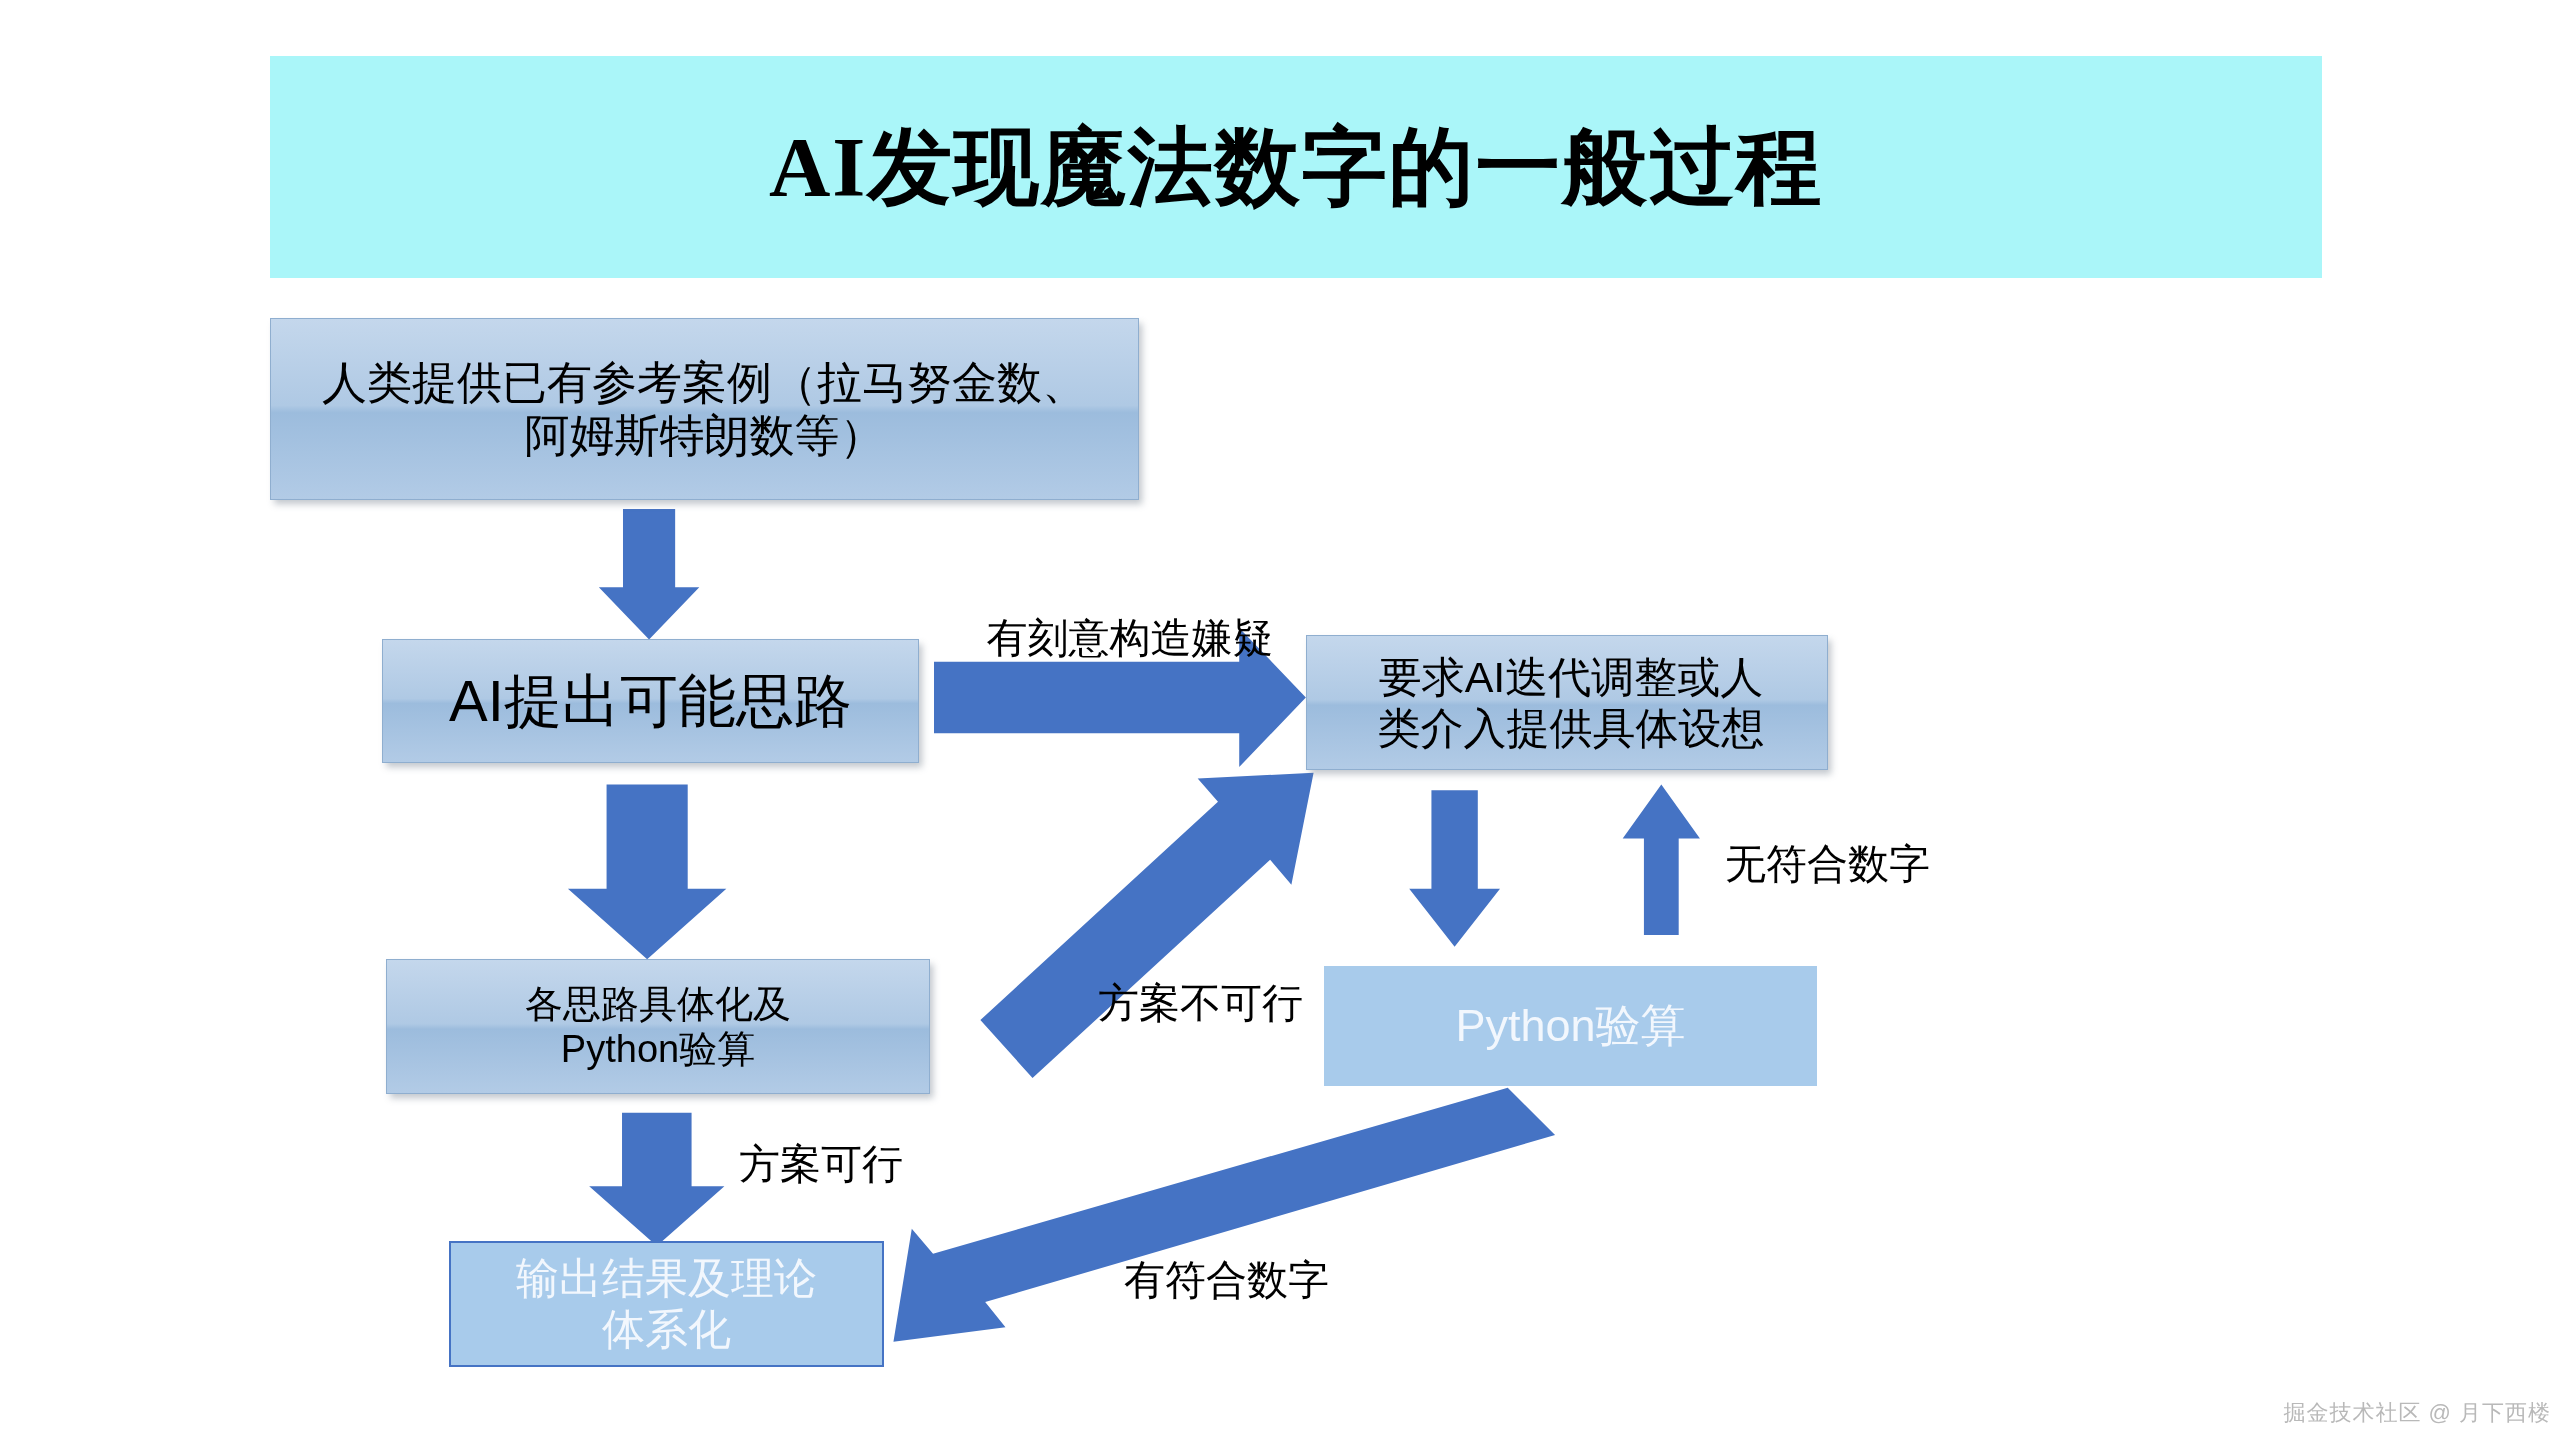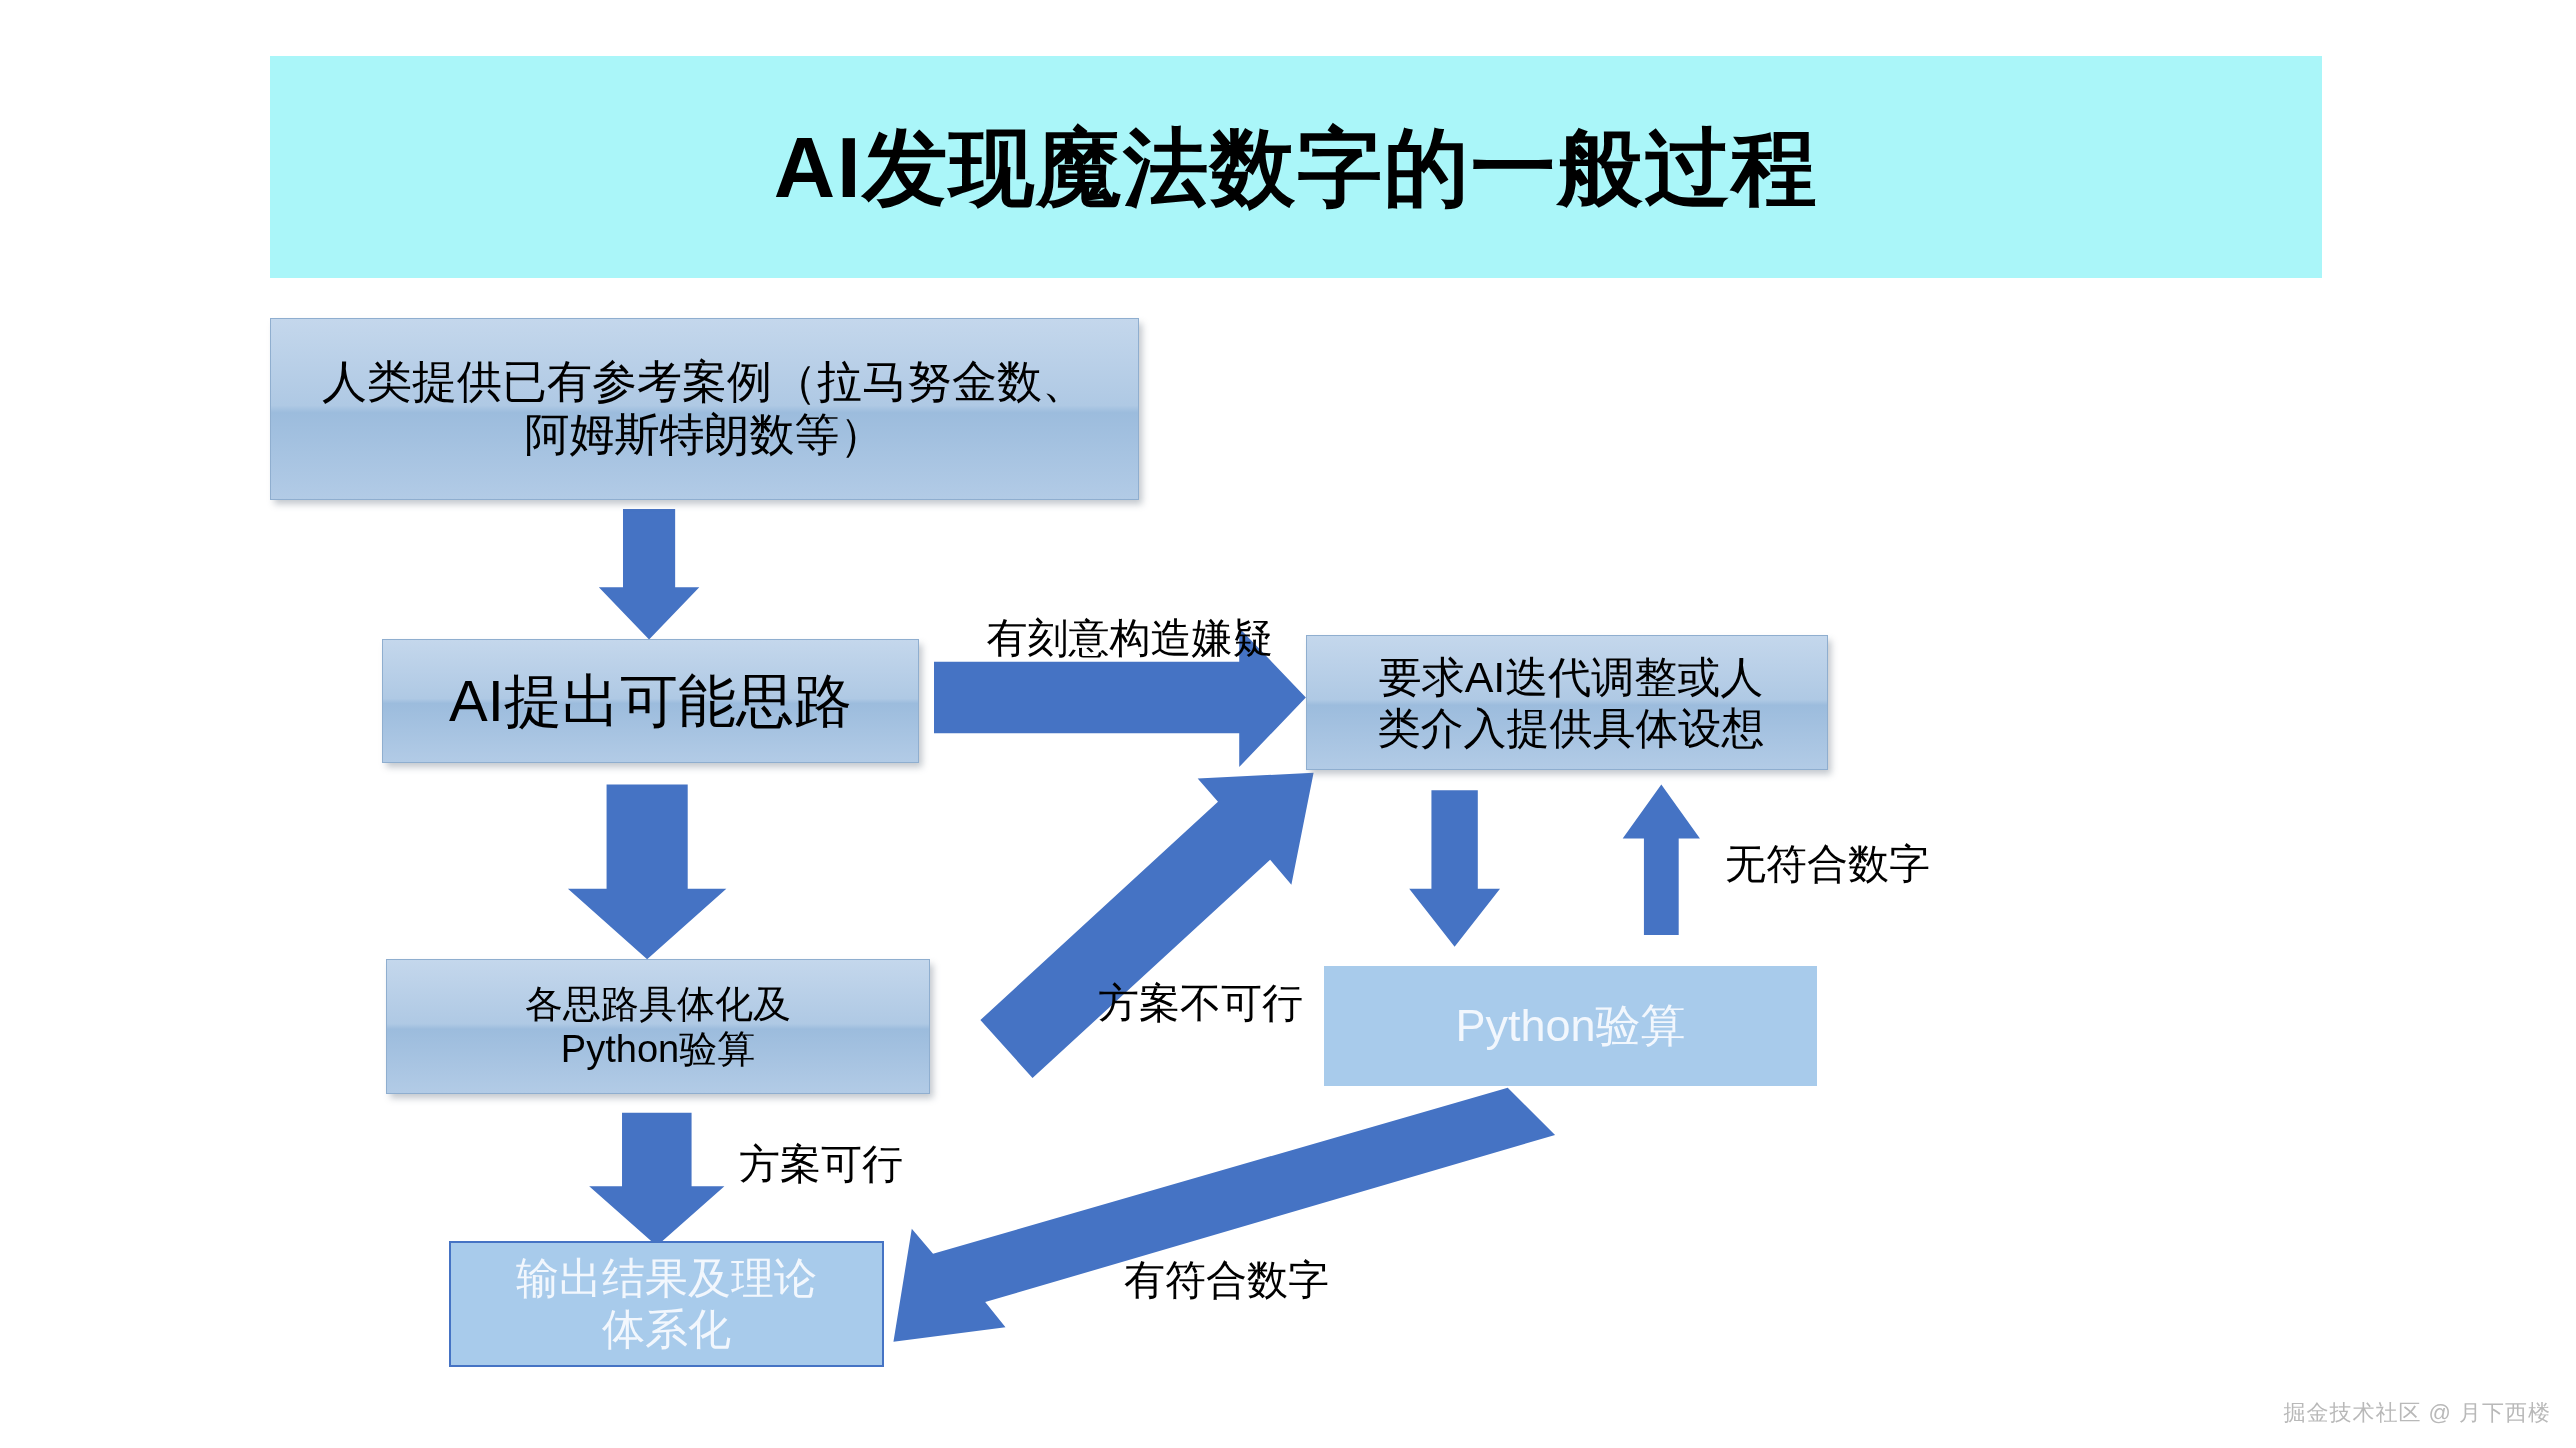--- a/index.html
+++ b/index.html
@@ -29,21 +29,21 @@
     left: 270px;
     top: 56px;
     width: 2052px;
     height: 222px;
     background: #aaf6f9;
     display: flex;
     align-items: center;
     justify-content: center;
   }
   #title-text {
-    font-family: Liberation Sans, sans-serif;
+    font-family: Liberation Serif, serif;
     font-weight: bold;
     font-size: 85px;
     letter-spacing: 1.9px;
     color: #000000;
     line-height: 1;
     white-space: nowrap;
   }
 
   
   #arrow-layer {
@@ -74,21 +74,21 @@
   .node-light {
     background: #a8cbeb;
     color: #f2f7fd;
   }
   .node-light-bordered {
     background: #a8cbeb;
     color: #f2f7fd;
     border: 2.9px solid #4573c4;
   }
 
-  #node-human   { left: 270px;  top: 318px;  width: 869px;  height: 182px;  font-size: 45px; padding: 0 21px; font-family: Liberation Serif, serif; }
+  #node-human   { left: 270px;  top: 318px;  width: 869px;  height: 182px;  font-size: 45px; padding: 0 21px; }
   #node-idea    { left: 382px;  top: 639px;  width: 537px;  height: 124px;  font-size: 58px; }
   #node-ask     { left: 1306px; top: 635px;  width: 522px;  height: 135px;  font-size: 43px; padding-left: 8px; }
   #node-detail  { left: 386px;  top: 959px;  width: 544px;  height: 135px;  font-size: 38px; }
   #node-python  { left: 1324px; top: 966px; width: 493px;  height: 120px;  font-size: 45px; }
   #node-output  { left: 449px;  top: 1241px; width: 435px;  height: 126px;  font-size: 43px; }
 
   
   .edge-label {
     position: absolute;
     color: #000000;

